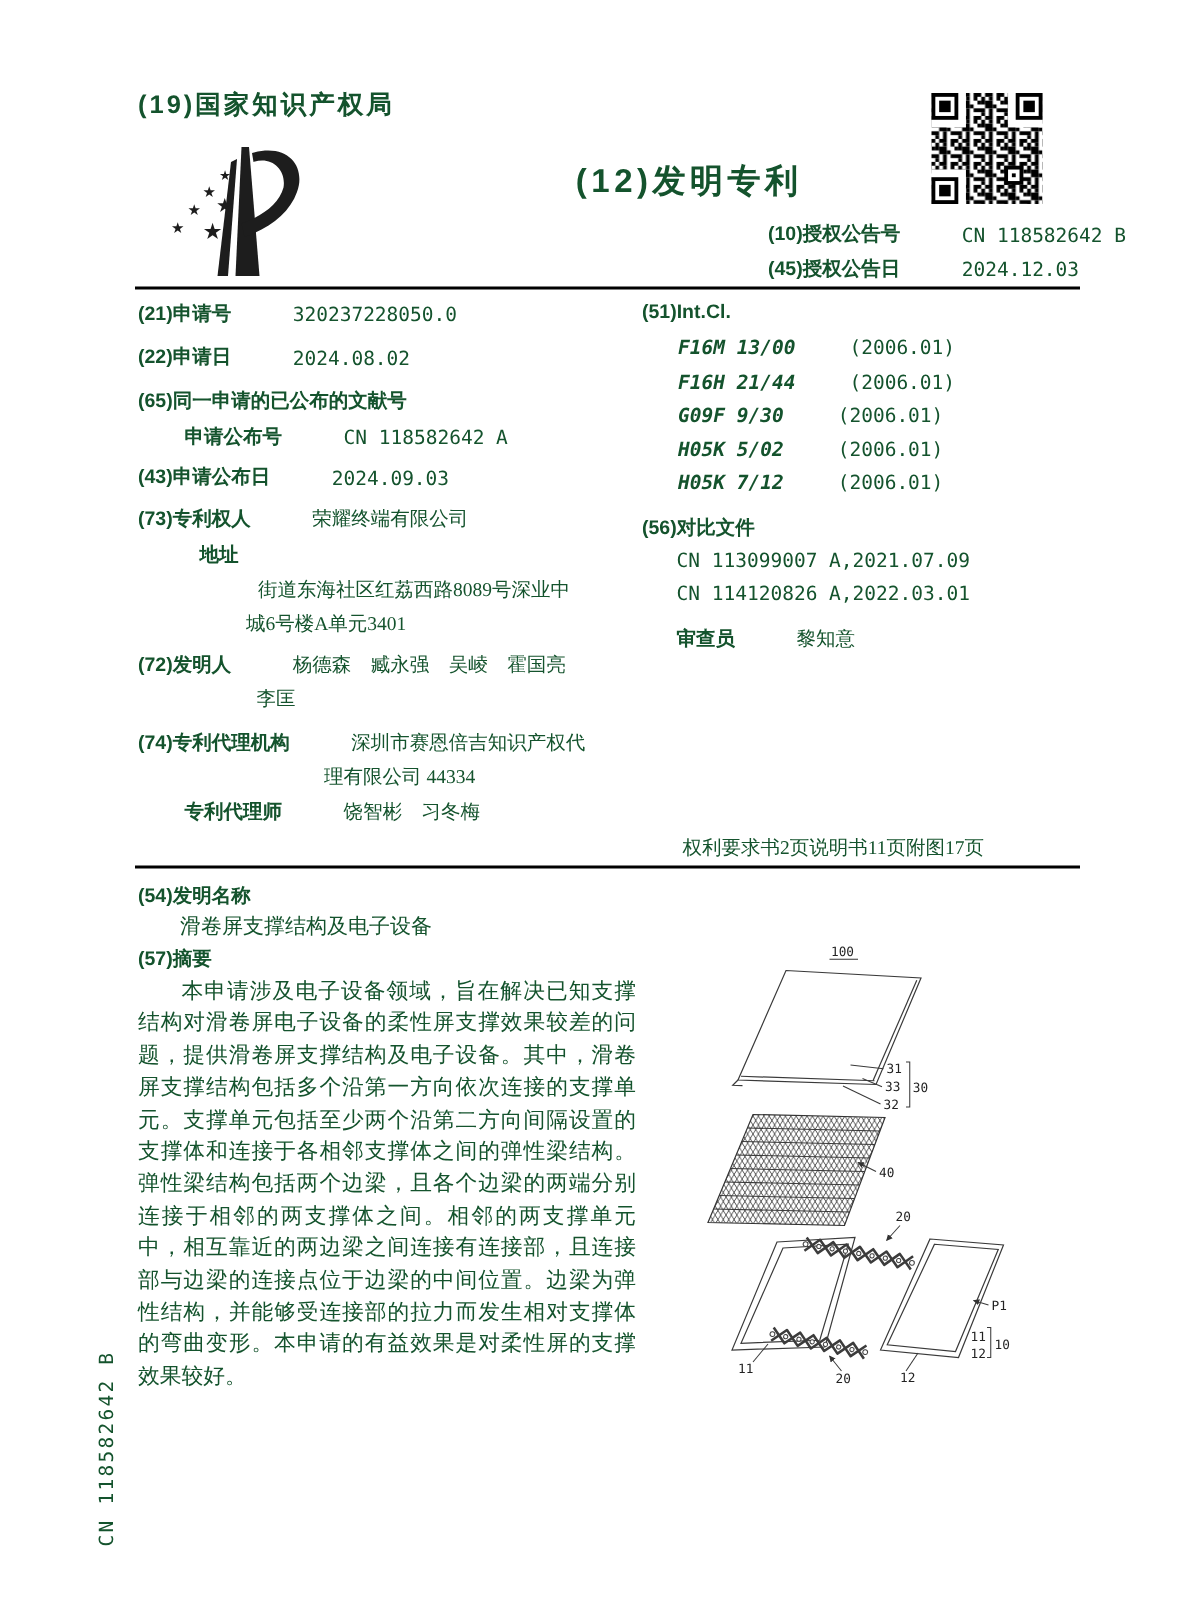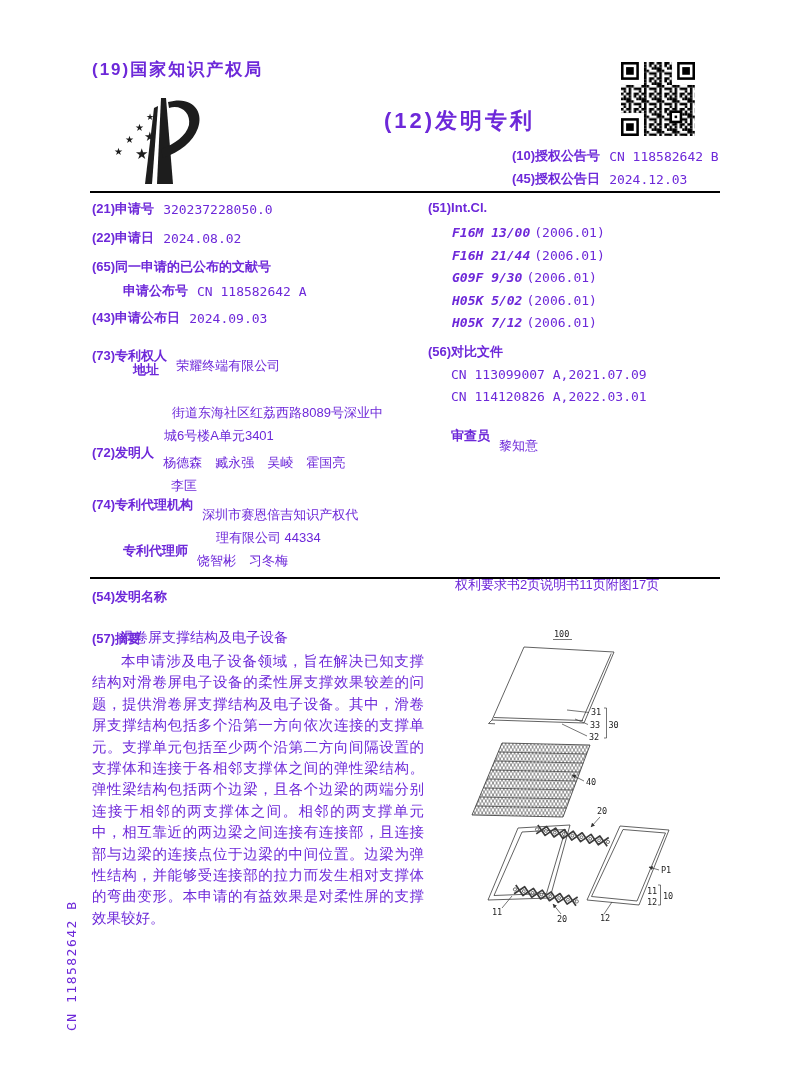--- a/index.html
+++ b/index.html
@@ -1,27 +1,27 @@
 <!DOCTYPE html>
 <html><head>
 <meta charset="utf-8">
 <style>
   html,body{margin:0;padding:0;background:#fff;}
-  .page{position:relative;width:791px;height:1076px;background:#fff;color:#6d28d9;overflow:hidden;
+  .page{position:relative;width:791px;height:1076px;background:#fff;color:#14532d;overflow:hidden;
         font-family:"DejaVu Serif","Liberation Serif",serif;}
   .abs{position:absolute;white-space:nowrap;}
   .lbl{font-family:"Liberation Sans","DejaVu Sans",sans-serif;font-weight:bold;font-size:13px;}
   .lbl.gap{margin-right:9px;}
   .mono{font-family:"DejaVu Sans Mono","Liberation Mono",monospace;font-size:13px;}
-  .serif{font-family:Liberation Sans, sans-serif;font-size:13px;margin-top:20px;}
+  .serif{font-family:Liberation Serif, serif;font-size:13px;}
   .code{font-family:"DejaVu Sans Mono","Liberation Mono",monospace;font-size:13px;font-style:italic;font-weight:bold;margin-right:4px;}
   .office{font-size:17px;letter-spacing:2px;}
   .doctype{font-size:22px;letter-spacing:3px;text-align:right;width:240px;}
   .rule{position:absolute;background:#000;}
-  .line{display:inline-flex;align-items:center;}
+  .line{display:inline-flex;align-items:flex-end;gap:32px;}
   .pagesline{display:flex;font-size:13px;}
   .abstract{position:absolute;left:92px;top:651px;width:332px;font-size:14.5px;line-height:21.4px;
             text-align:justify;text-indent:2em;white-space:normal;}
   .vcode{position:absolute;left:64px;top:1031px;transform:rotate(-90deg);transform-origin:0 0;
          font-family:"DejaVu Sans Mono","Liberation Mono",monospace;font-size:13px;letter-spacing:1.5px;white-space:nowrap;}
   .logo{position:absolute;left:104px;top:92px;width:108px;height:96px;}
   .qr{position:absolute;left:619px;top:62px;width:78px;height:74px;}
   .fig{position:absolute;left:448px;top:624px;width:272px;height:316px;}
   .fig text{font-family:"DejaVu Sans Mono","Liberation Mono",monospace;font-size:8.5px;fill:#222;}
   svg .ln{stroke:#3a3a3a;stroke-width:0.8;fill:none;}

